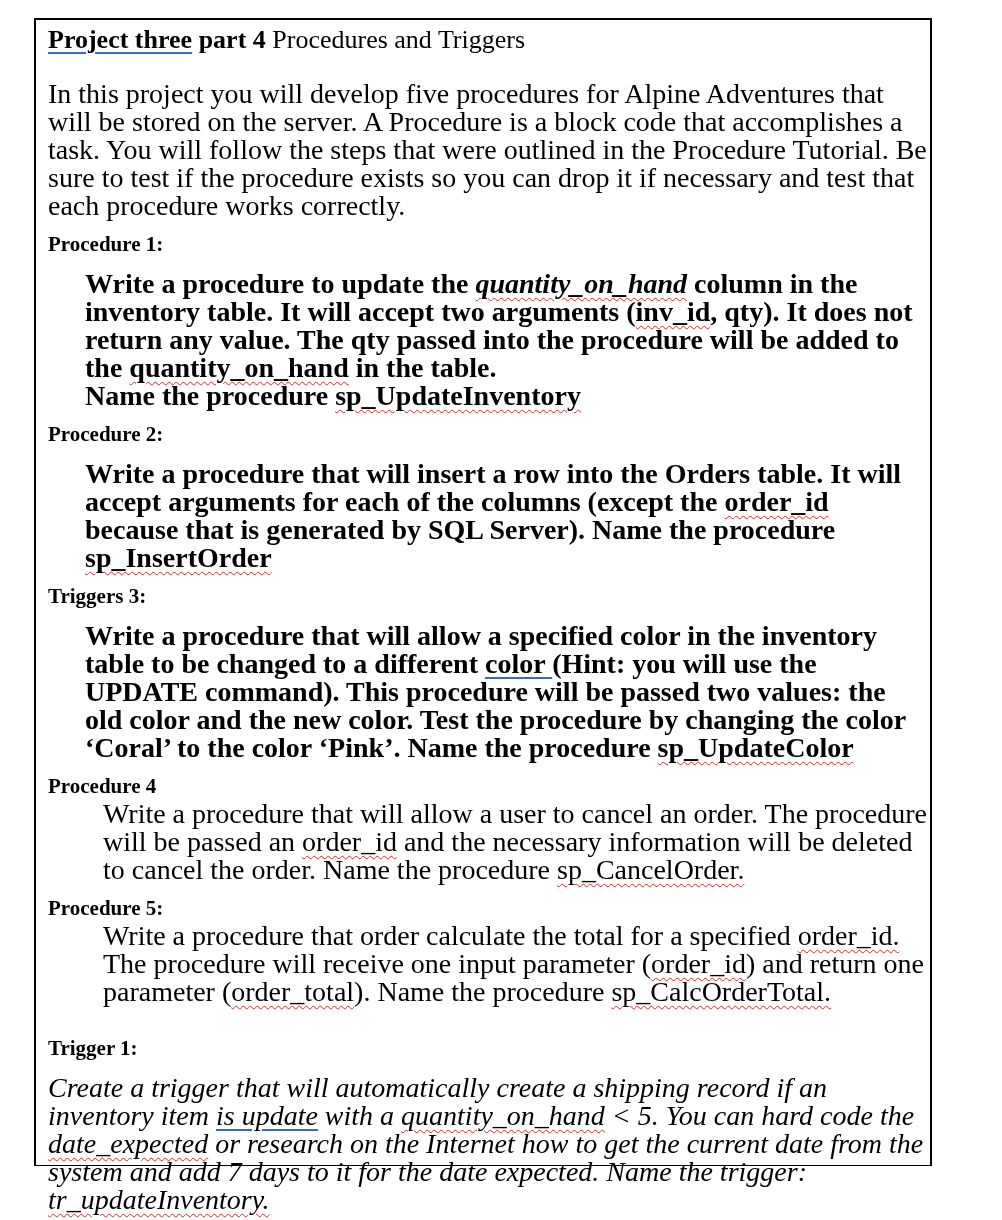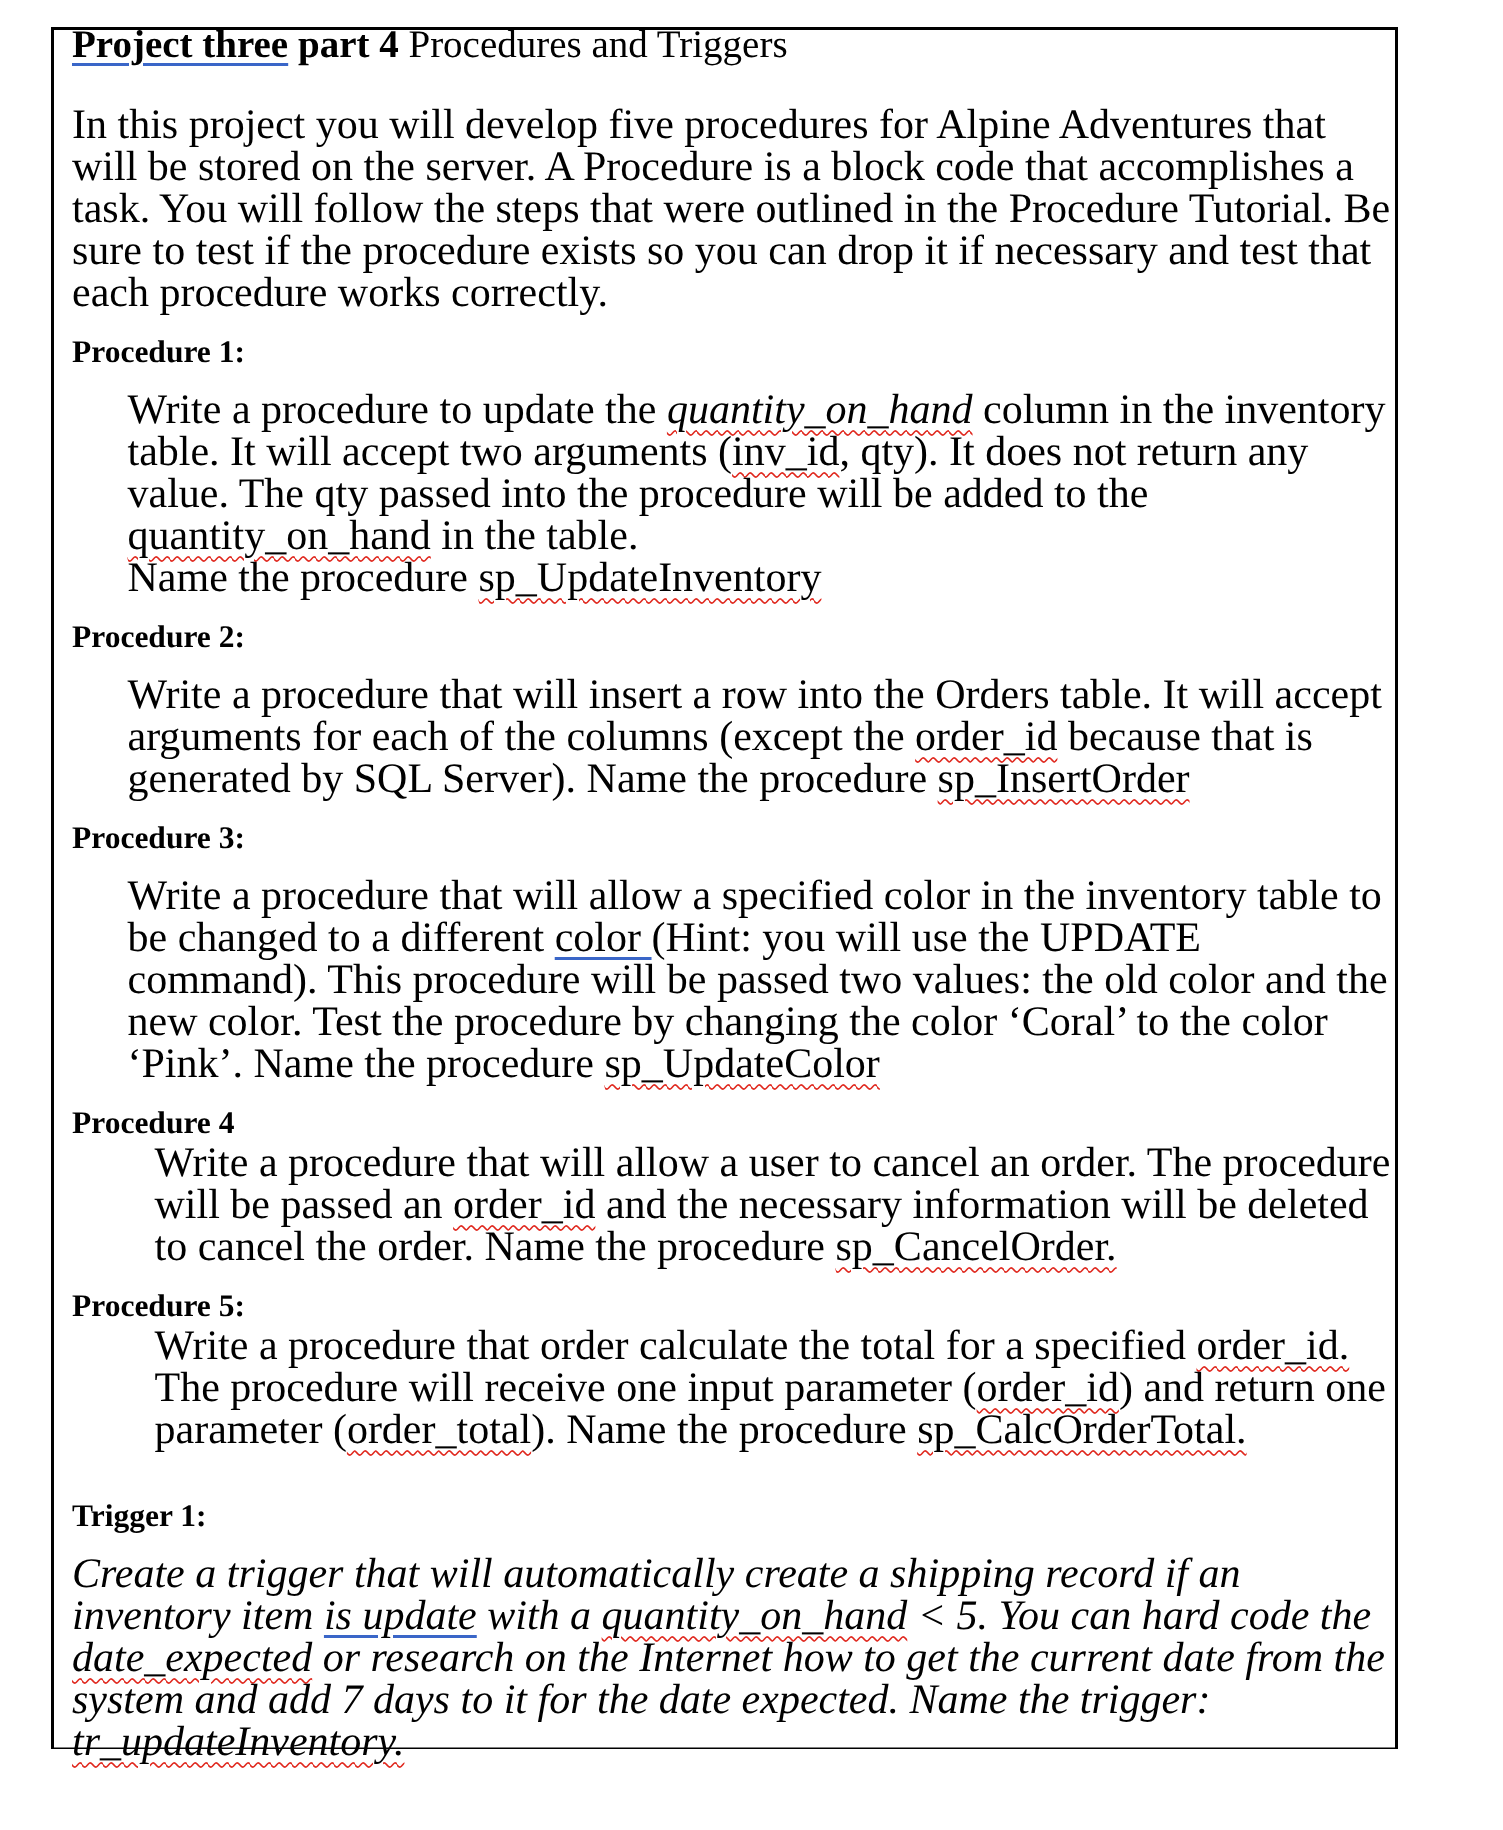--- a/index.html
+++ b/index.html
@@ -1,26 +1,26 @@
 <!DOCTYPE html>
 <html><head>
 <meta charset="utf-8">
 <style>
   html, body { margin:0; padding:0; background:#ffffff; }
   body { width:1002px; height:1220px; position:relative; font-family:"Liberation Serif", serif; color:#000; }
   .frame { position:absolute; left:34px; top:18px; width:898px; height:1148px; border:2px solid #000; border-bottom:1.5px solid #000; box-sizing:border-box; }
-  .content { position:absolute; left:48px; top:12px; width:880px; }
+  .content { position:absolute; left:48px; top:22px; width:880px; }
   .title { font-size:26px; line-height:36px; margin:0; }
   .title b { font-weight:bold; }
   .u-blue { text-decoration:underline; text-decoration-color:#3a66c8; text-decoration-thickness:2px; text-underline-offset:4px; }
   .u-red { text-decoration:underline wavy #e0281e; text-decoration-thickness:1px; text-underline-offset:4px; }
   p { font-size:28px; line-height:28px; margin:0; }
   .intro { margin-top:22px; }
   .h { font-weight:bold; font-size:21px; line-height:28px; margin-top:10px; }
-  .ind1 { margin-left:37px; margin-top:12px; }
+  .ind1 { margin-left:37px; margin-top:12px;font-weight:bold; }
   .ind2 { margin-left:55px; margin-top:0; }
   .trig-head { margin-top:28px; }
   .trig-body { margin-top:12px;font-style:italic; }
 </style>
 </head>
 <body>
 
 <div class="frame"></div>
 
 <div class="content">
@@ -29,21 +29,21 @@
   </h1>
 
   <p class="intro">In this project you will develop five procedures for Alpine Adventures that will be stored on the server. A Procedure is a block code that accomplishes a task. You will follow the steps that were outlined in the Procedure Tutorial.  Be sure to test if the procedure exists so you can drop it if necessary and test that each procedure works correctly.</p>
 
   <div class="h">Procedure 1:</div>
   <p class="ind1"><span>Write a procedure to update the </span><i class="u-red">quantity_on_hand</i><span> column in the inventory table. It will accept two arguments (</span><span class="u-red">inv_id</span><span>, qty).  It does not return any value.  The qty passed into the procedure will be added to the </span><span class="u-red">quantity_on_hand</span><span> in the table.</span><br><span>Name the procedure </span><span class="u-red">sp_UpdateInventory</span></p>
 
   <div class="h">Procedure 2:</div>
   <p class="ind1"><span>Write a procedure that will insert a row into the Orders table. It will accept arguments for each of the columns (except the </span><span class="u-red">order_id</span><span> because that is generated by SQL Server).  Name the procedure </span><span class="u-red">sp_InsertOrder</span></p>
 
-  <div class="h">Procedure 3:</div>
+  <div class="h">Triggers 3:</div>
   <p class="ind1"><span>Write a procedure that will allow a specified color in the inventory table to be changed to a different </span><span class="u-blue">color </span><span>(Hint: you will use the UPDATE command).  This procedure will be passed two values:  the old color and the new color.  Test the procedure by changing the color ‘Coral’ to the color ‘Pink’.  Name the procedure </span><span class="u-red">sp_UpdateColor</span></p>
 
   <div class="h">Procedure 4</div>
   <p class="ind2"><span>Write a procedure that will allow a user to cancel an order.  The procedure will be passed an </span><span class="u-red">order_id</span><span> and the necessary information will be deleted to cancel the order.  Name the procedure </span><span class="u-red">sp_CancelOrder.</span></p>
 
   <div class="h">Procedure 5:</div>
   <p class="ind2"><span>Write a procedure that order calculate the total for a specified </span><span class="u-red">order_id.</span><span>  The procedure will receive one input parameter (</span><span class="u-red">order_id</span><span>) and return one parameter (</span><span class="u-red">order_total</span><span>).  Name the procedure </span><span class="u-red">sp_CalcOrderTotal.</span></p>
 
   <div class="h trig-head">Trigger 1:</div>
   <p class="trig-body"><span>Create a trigger that will automatically create a shipping record if an inventory item </span><span class="u-blue">is update</span><span> with a </span><span class="u-red">quantity_on_hand</span><span> &lt; 5.  You can hard code the </span><span class="u-red">date_expected</span><span> or research on the Internet how to get the current date from the system and add 7 days to it for the date expected.  Name the trigger: </span><span class="u-red">tr_updateInventory.</span></p>

